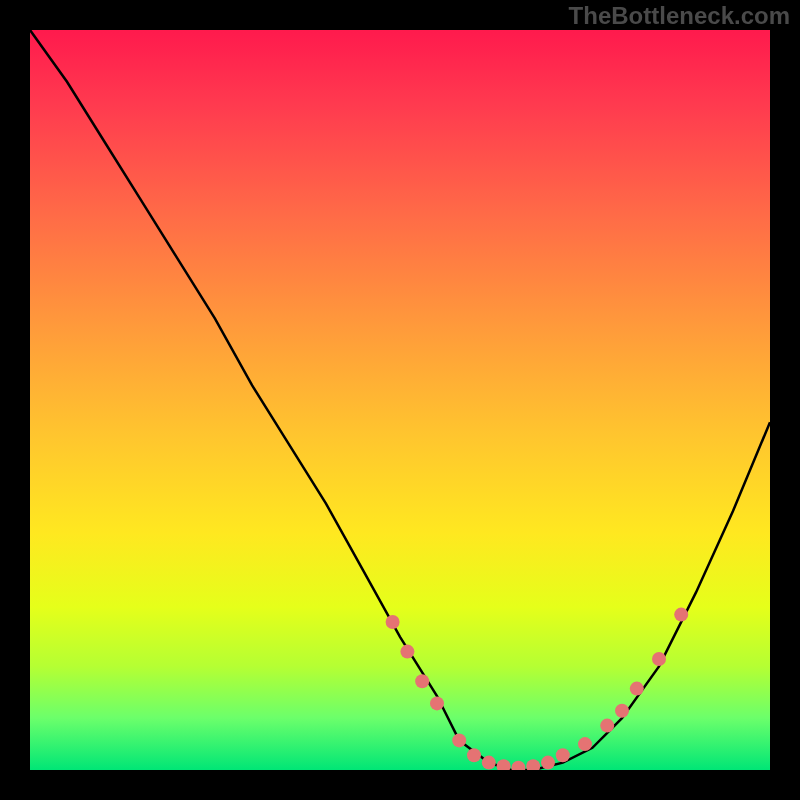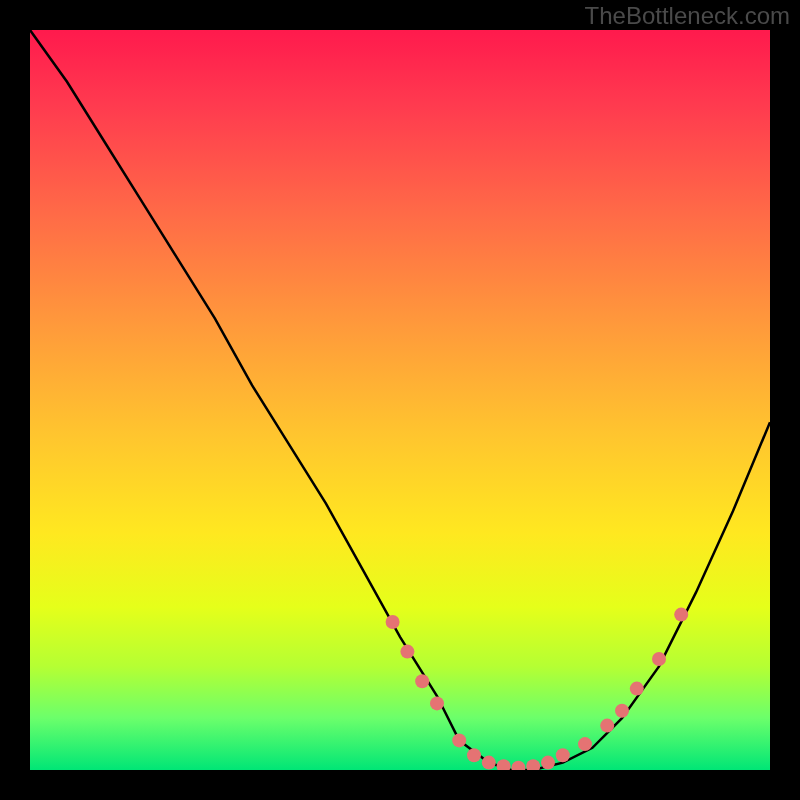--- a/index.html
+++ b/index.html
@@ -27,21 +27,21 @@
       #e5ff1a 78%,
       #b5ff33 86%,
       #6bff6b 93%,
       #00e676 100%);
   }
   .attribution {
     position: absolute;
     top: 2px;
     right: 10px;
     font-size: 24px;
-    font-weight: 400;
+    font-weight: 700;
     color: #4a4a4a;
     z-index: 5;
     text-align: center;
   }
   svg.overlay {
     position: absolute;
     left: 30px;
     top: 30px;
     width: 740px;
     height: 740px;

